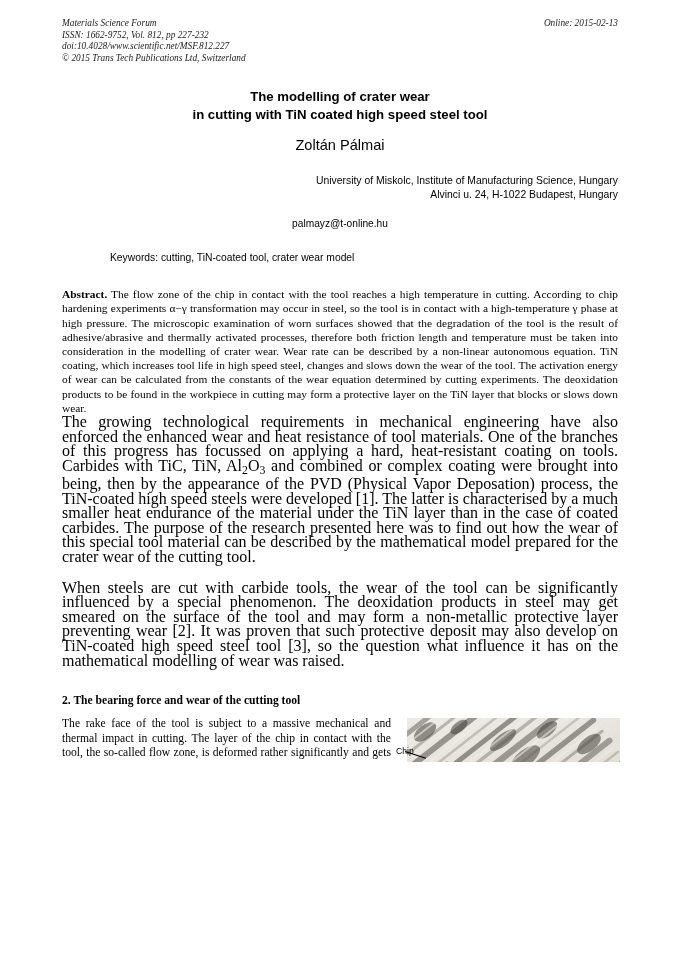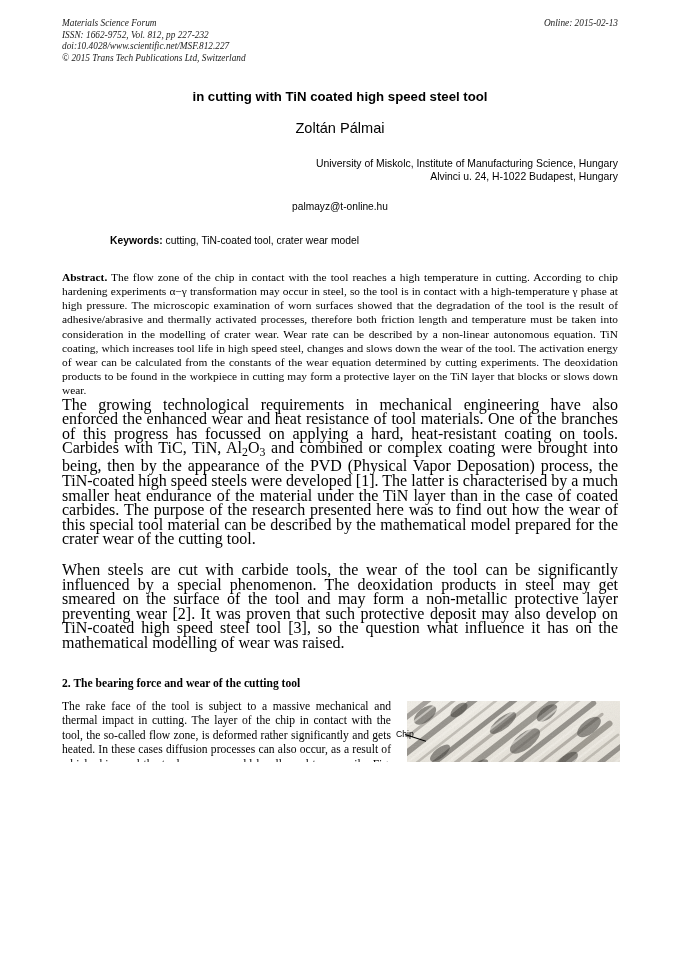--- a/index.html
+++ b/index.html
@@ -86,21 +86,21 @@
     line-height: 13px;
   }
 
   .keywords {
     margin-top: 21px;
     font-family: "Liberation Sans", sans-serif;
     font-size: 10.3px;
     line-height: 13px;
     text-align: left;
   }
-  .keywords .kw-label { font-weight: bold; padding-left: 48px; }
+  .keywords .kw-label { font-weight: normal; padding-left: 48px; }
 
   
   .abstract {
     margin-top: 23px;
     font-family: "Liberation Serif", serif;
     font-size: 11.4px;
     line-height: 14.2px;
     text-align: justify;
     text-justify: inter-word;
   }
@@ -198,20 +198,21 @@
       <div class="left-block">
         <div>Materials Science Forum</div>
         <div>ISSN: 1662-9752, Vol. 812, pp 227-232</div>
         <div>doi:10.4028/www.scientific.net/MSF.812.227</div>
         <div>© 2015 Trans Tech Publications Ltd, Switzerland</div>
       </div>
       <div class="online-date">Online: 2015-02-13</div>
     </div>
 
     <div class="title-block">
+      <span class="tline">The modelling of crater wear</span>
       <span class="tline">in cutting with TiN coated high speed steel tool</span>
     </div>
 
     <div class="author">Zoltán Pálmai</div>
 
     <div class="affiliation">
       <div>University of Miskolc, Institute of Manufacturing Science, Hungary</div>
       <div>Alvinci u. 24, H-1022 Budapest, Hungary</div>
     </div>
 

